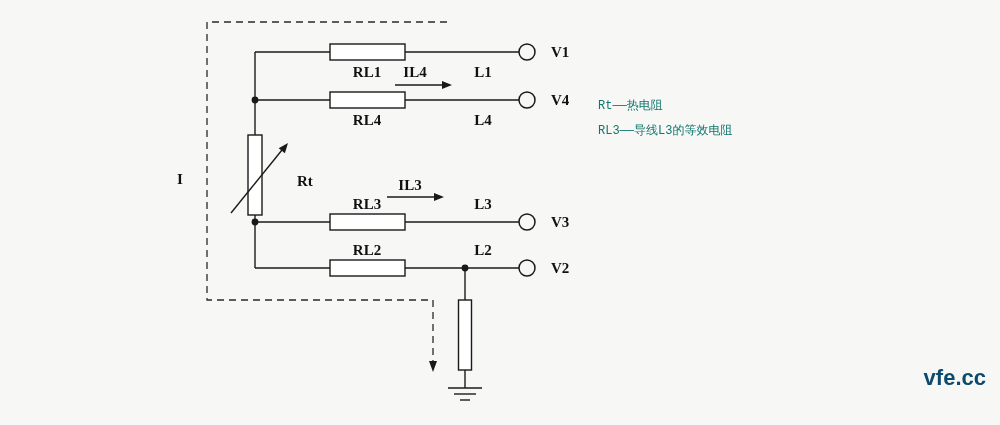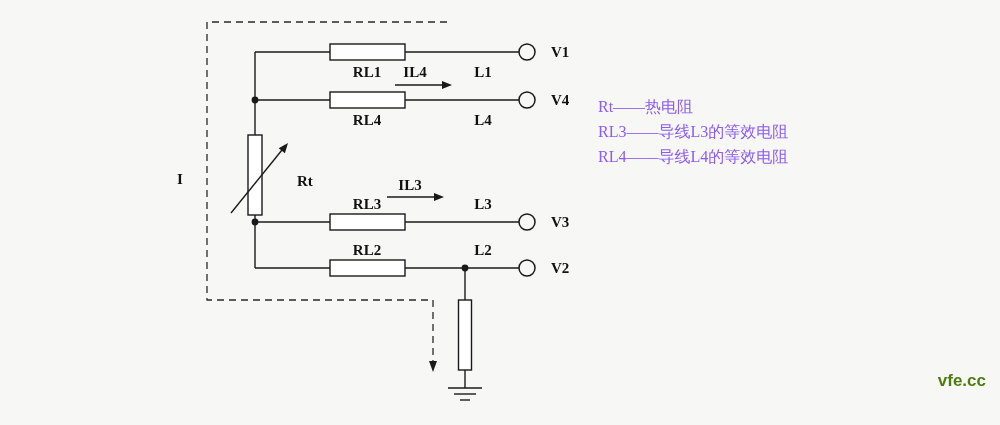--- a/index.html
+++ b/index.html
@@ -8,22 +8,22 @@
   .schematic{position:absolute;left:0;top:0;}
   .wire{stroke:#1a1a1a;stroke-width:1.4;fill:none;}
   .dashed{stroke:#2a2a2a;stroke-width:1.3;fill:none;stroke-dasharray:7 5;}
   .box{fill:#ffffff;stroke:#1a1a1a;stroke-width:1.4;}
   .dot{fill:#1a1a1a;stroke:none;}
   .term{fill:#f7f7f5;stroke:#1a1a1a;stroke-width:1.5;}
   .arrowhead{fill:#1a1a1a;stroke:none;}
   .lbl{font-family:"Liberation Serif",serif;font-weight:bold;font-size:15px;fill:#111;}
   .lbl-mid{text-anchor:middle;}
   .legend{position:absolute;left:598px;top:94px;width:360px;}
-  .legend-line{font-family:Liberation Serif, serif;font-size:16px;color:#8b5cf6;line-height:25px;white-space:nowrap;}
-  .watermark{position:absolute;right:14px;bottom:34px;font-family:"Liberation Sans",sans-serif;font-weight:bold;font-size:17px;color:#4d7c0f;}
+  .legend-line{font-family:Liberation Mono, monospace;font-size:12px;color:#0f766e;line-height:25px;white-space:nowrap;}
+  .watermark{position:absolute;right:14px;bottom:34px;font-family:"Liberation Sans",sans-serif;font-weight:bold;font-size:22px;color:#0c4a6e;}
 </style>
 </head>
 <body>
 
 <div class="canvas">
 
   <svg class="schematic" width="1000" height="425" viewBox="0 0 1000 425">
 
     <g>
       <polyline class="dashed" points="447,22 207,22 207,300 433,300 433,362"></polyline>
@@ -100,18 +100,17 @@
     <text class="lbl" x="551" y="227">V3</text>
 
     <text class="lbl lbl-mid" x="367" y="255">RL2</text>
     <text class="lbl lbl-mid" x="483" y="255">L2</text>
     <text class="lbl" x="551" y="273">V2</text>
   </svg>
 
   <div class="legend">
     <div class="legend-line">Rt——热电阻</div>
     <div class="legend-line">RL3——导线L3的等效电阻</div>
-    <div class="legend-line">RL4——导线L4的等效电阻</div>
   </div>
 
   <div class="watermark">vfe.cc</div>
 
 </div>
 
 </body></html>

